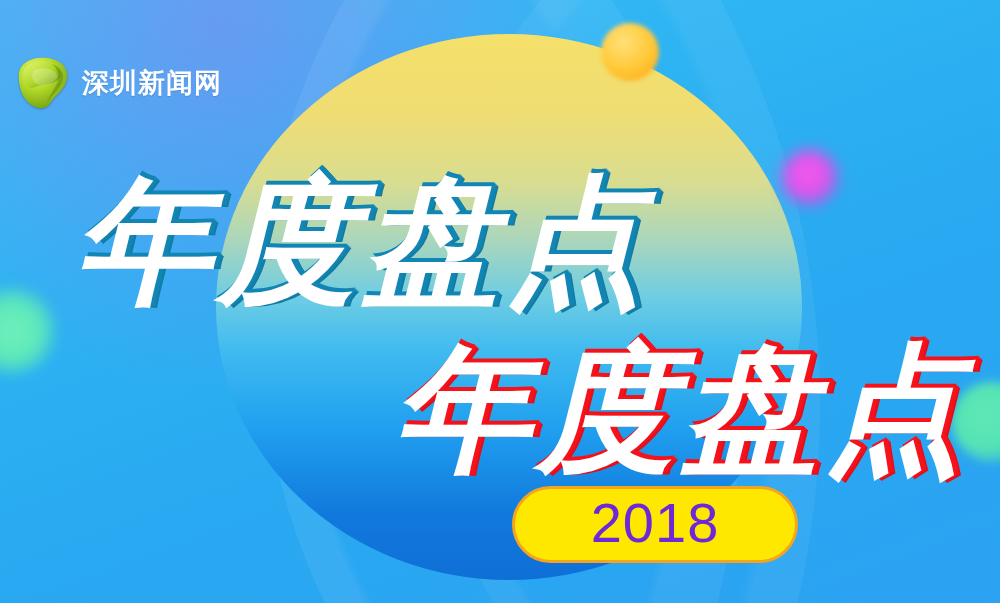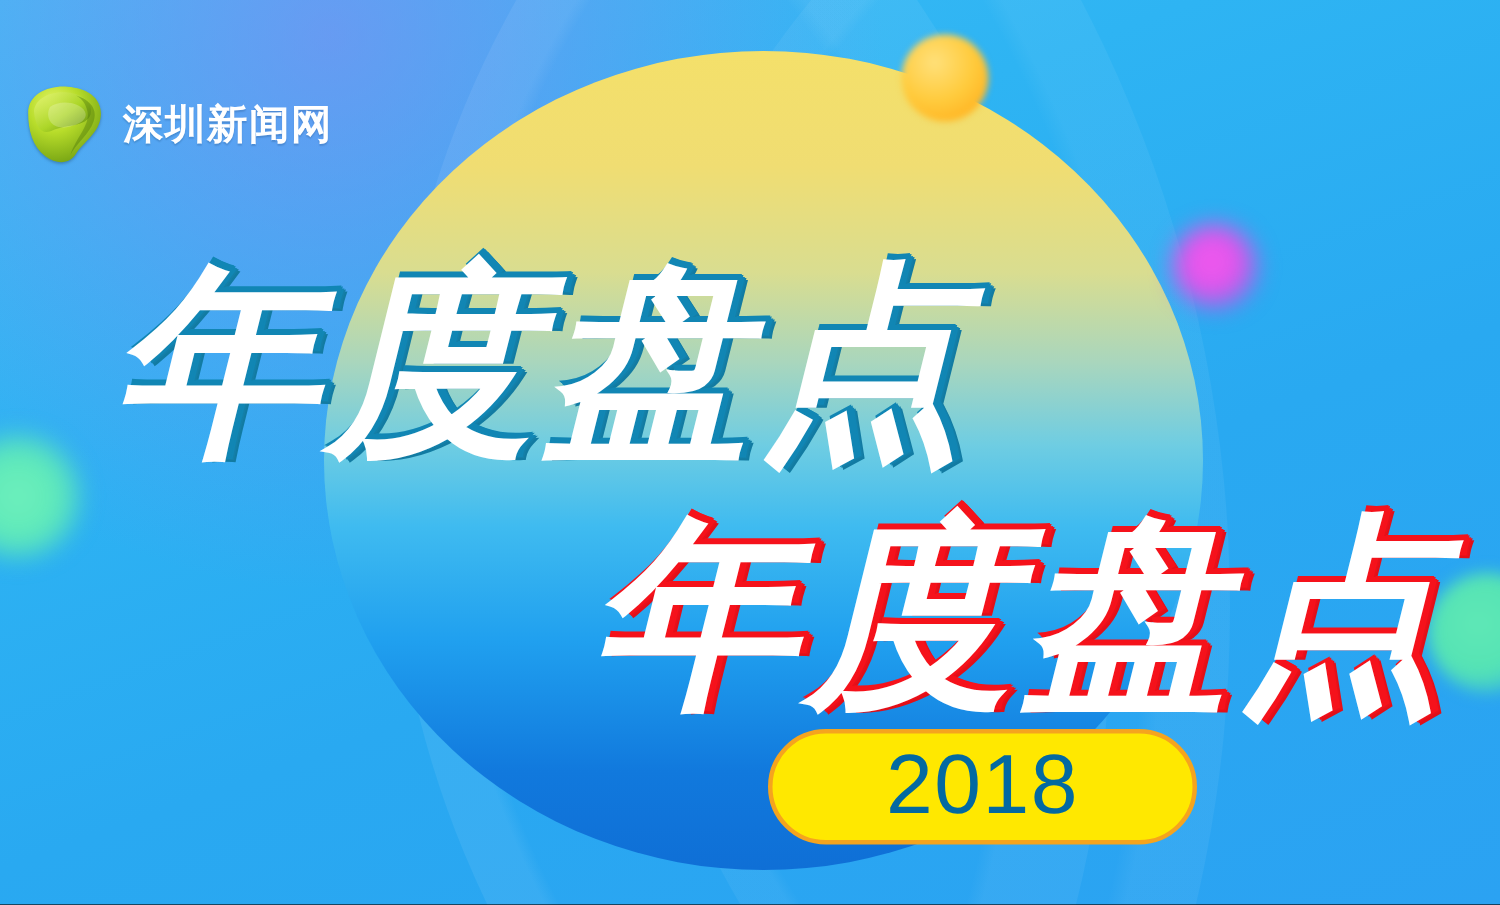--- a/index.html
+++ b/index.html
@@ -175,21 +175,21 @@
     height: 77px;
     border-radius: 40px;
     background: #ffe800;
     border: 3px solid #f5a41e;
     box-sizing: border-box;
     display: flex;
     align-items: center;
     justify-content: center;
   }
   .year-text {
-    color: #0369a1;
+    color: #6d28d9;
     font-size: 56px;
     font-weight: 400;
     letter-spacing: 1px;
     font-family: "Liberation Sans", sans-serif;
     line-height: 1;
     margin-top: -3px;
   }
 </style>
 </head>
 <body>

